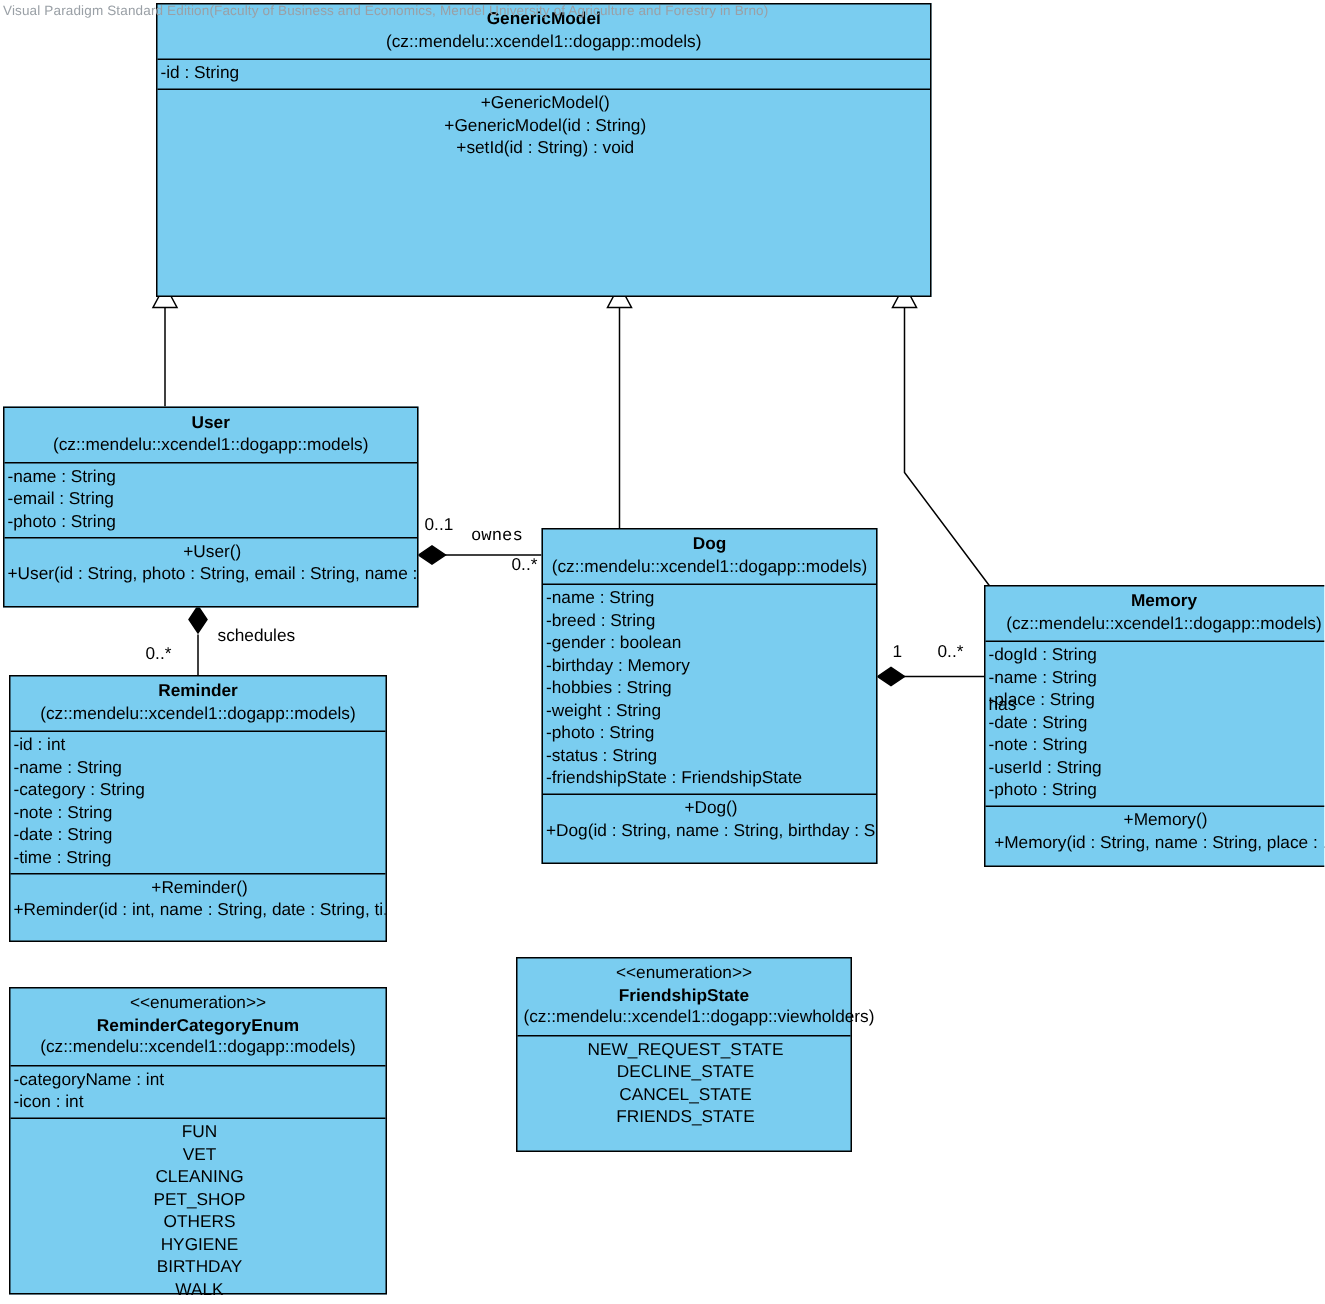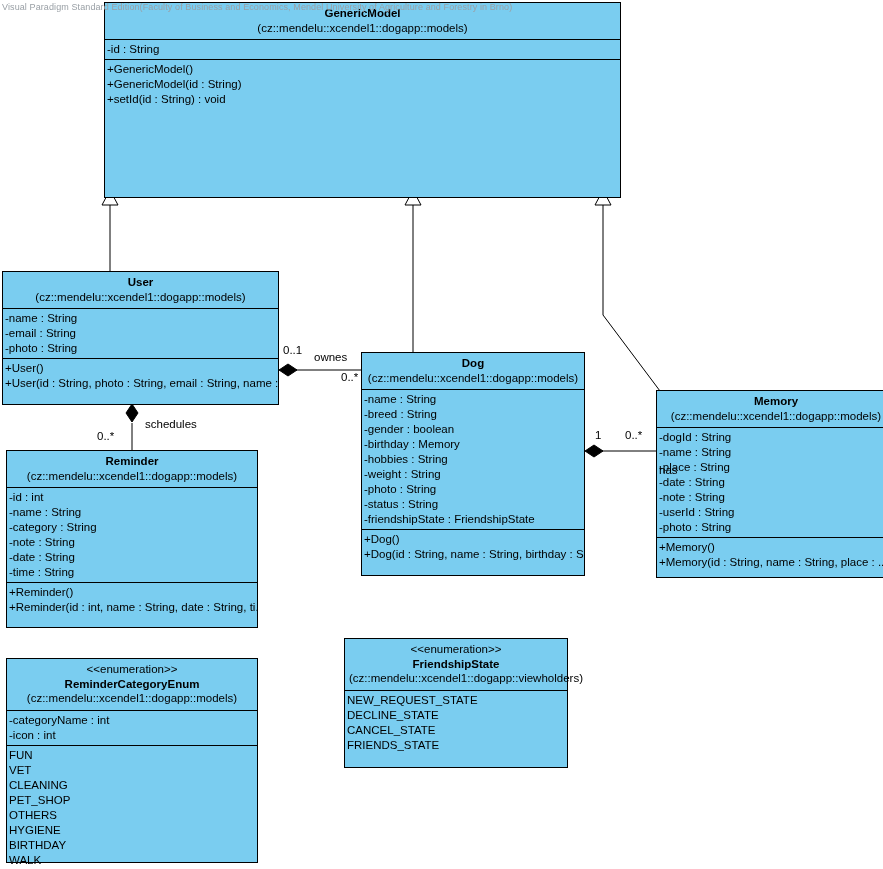--- a/index.html
+++ b/index.html
@@ -70,20 +70,21 @@
     font-size: 11.5px;
   }
   .uml .sect {
     box-sizing: border-box;
     padding: 2px 0 2px 2px;
     border-bottom: 1px solid #000000;
     line-height: 15px;
   }
   .uml .sect:last-child {
     border-bottom: none;
+    text-align: center;
   }
   .uml .row {
     white-space: nowrap;
     overflow: hidden;
     text-overflow: clip;
     line-height: 15px;
     height: 15px;
   }
   
   .elabel {
@@ -128,21 +129,21 @@
       <polygon points="132,404 126,413 132,422 138,413" fill="#000000" stroke="#000" stroke-width="1"></polygon>
     </g>
 
     <g>
       <line x1="602" y1="451" x2="656" y2="451" stroke="#000" stroke-width="1"></line>
       <polygon points="585,451 594,445 603,451 594,457" fill="#000000" stroke="#000" stroke-width="1"></polygon>
     </g>
   </svg>
 
   <div class="elabel" style="left:283px; top:344px;">0..1</div>
-  <div class="elabel" style="left:314px; top:351px;">ownes</div>
+  <div class="elabel" style="left:314px; top:351px;font-family:Liberation Mono, monospace;">ownes</div>
   <div class="elabel" style="left:341px; top:371px;">0..*</div>
 
   <div class="elabel" style="left:145px; top:418px;">schedules</div>
   <div class="elabel" style="left:97px; top:430px;">0..*</div>
 
   <div class="elabel" style="left:595px; top:429px;">1</div>
   <div class="elabel" style="left:625px; top:429px;">0..*</div>
   <div class="elabel" style="left:647px; top:464px;padding-left:12px;">has</div>
 
   <div class="uml" id="cls-generic-model" style="left:104px; top:2px; width:517px; height:196px;">

